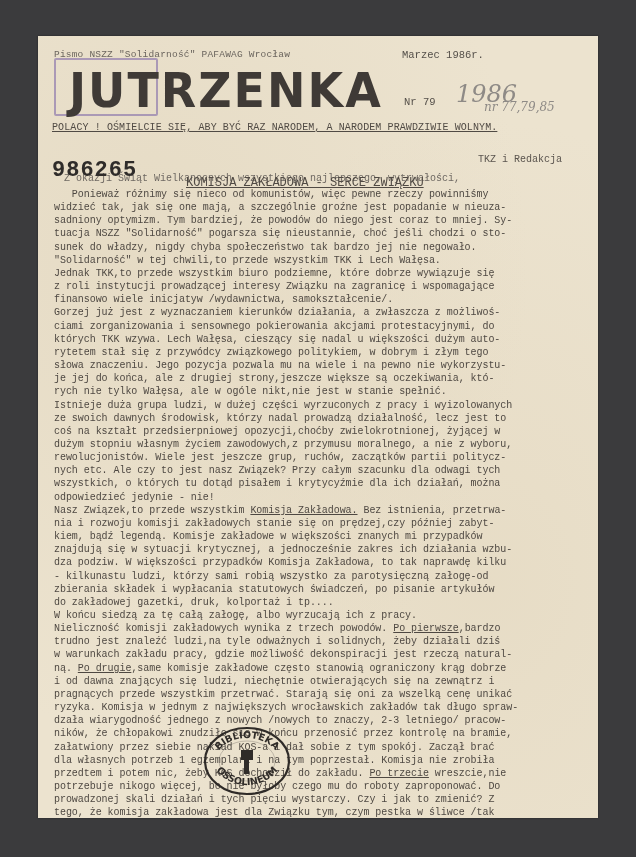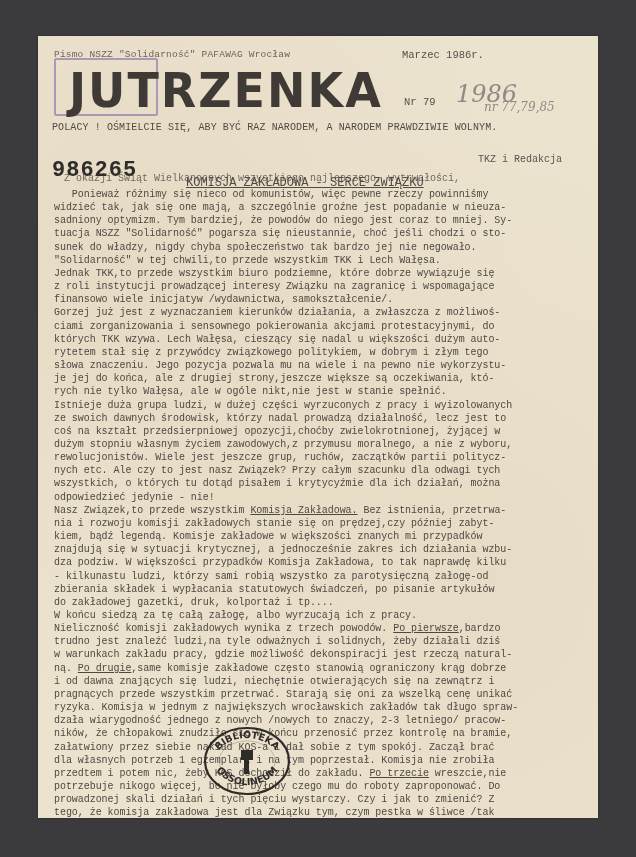--- a/index.html
+++ b/index.html
@@ -34,21 +34,21 @@
   .stamp-purple {
     position:absolute; left:16px; top:22px; width:100px; height:54px;
     border:2px solid rgba(150,130,175,0.75); border-radius:2px;
   }
   .handwritten {
     font-family:"DejaVu Serif", serif; font-style:italic; color:#8e8a86;
   }
   .hw1 { left:418px; top:44px; font-size:24px; }
   .hw2 { left:446px; top:64px; font-size:12px; }
   .hw3 { left:380px; top:734px; font-size:26px; }
-  .slogan { left:14px; top:86px; font-size:10px; color:#504a44; letter-spacing:0.1px;}
+  .slogan { left:14px; top:86px; font-size:10px; color:#504a44; text-decoration:underline; letter-spacing:0.1px;}
   .wishes { left:14px; top:115px; font-size:10px; color:#6e6862; line-height:11px; }
   .signed { left:440px; top:118px; font-size:10px; color:#5a544e; }
   .catalog { left:14px; top:122px; font-size:22px; font-weight:bold; color:#2f2c2a; font-family:Liberation Mono, monospace; letter-spacing:1px;}
   .article-title { left:148px; top:140px; font-size:12px; color:#504a44; text-decoration:underline; }
   .body-text {
     position:absolute; left:16px; top:152px; width:545px;
     font-size:10px; line-height:13.15px; color:#4e4842;
     white-space:pre; letter-spacing:-0.05px;
   }
   .body-text .ul { text-decoration:underline;font-family:Liberation Mono, monospace; }

